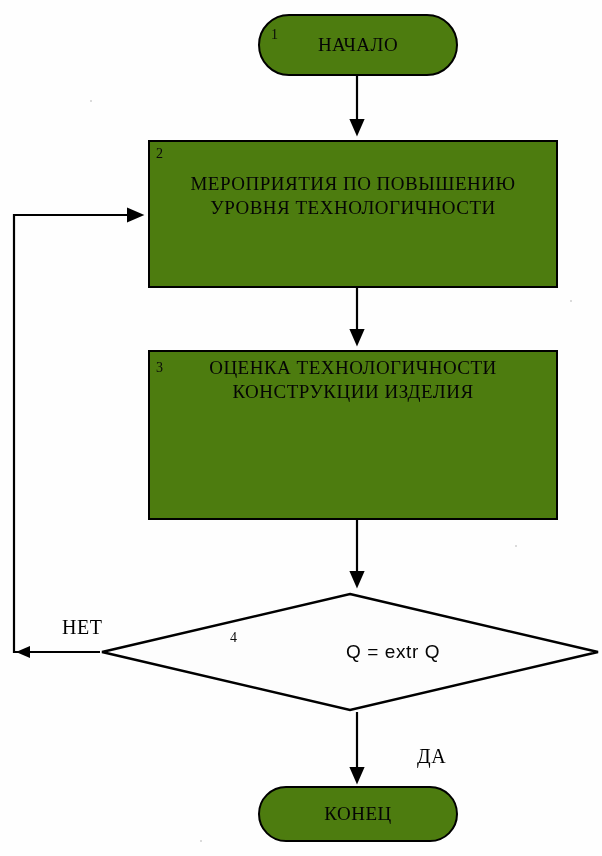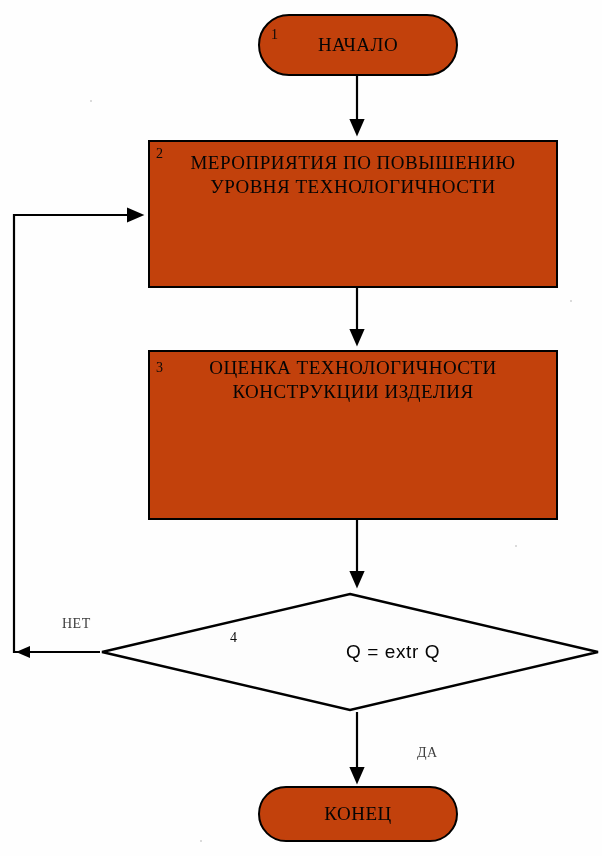--- a/index.html
+++ b/index.html
@@ -12,21 +12,21 @@
     width: 602px;
     height: 856px;
     background: #fefefe;
     font-family: "Liberation Serif", serif;
     overflow: hidden;
   }
   .node {
     position: absolute;
     box-sizing: border-box;
     border: 2px solid #000;
-    background: #c2410c;
+    background: #4d7c0f;
   }
   .terminator {
     border-radius: 40px;
     display: flex;
     align-items: center;
     justify-content: center;
   }
   .process {
     display: flex;
     align-items: flex-start;
@@ -39,36 +39,36 @@
     line-height: 1.25;
   }
   .num {
     position: absolute;
     font-size: 14px;
     color: #0a0a0a;
     font-family: "Liberation Serif", serif;
   }
   .edge-label {
     position: absolute;
-    font-size: 14px;
-    color: #404040;
+    font-size: 20px;
+    color: #000000;
     letter-spacing: 0.5px;
   }
 
   
   #start {
     left: 258px; top: 14px; width: 200px; height: 62px;
   }
   #start .node-label { font-size: 19px; }
 
   #step2 {
     left: 148px; top: 140px; width: 410px; height: 148px;
   }
   #step2 .node-label {
-    font-size: 19px; padding-top: 9px; width: 100%;
+    font-size: 19px; padding-top: 30px; width: 100%;
   }
 
   #step3 {
     left: 148px; top: 350px; width: 410px; height: 170px;
   }
   #step3 .node-label {
     font-size: 19px; padding-top: 4px; width: 100%;
   }
 
   #end {

